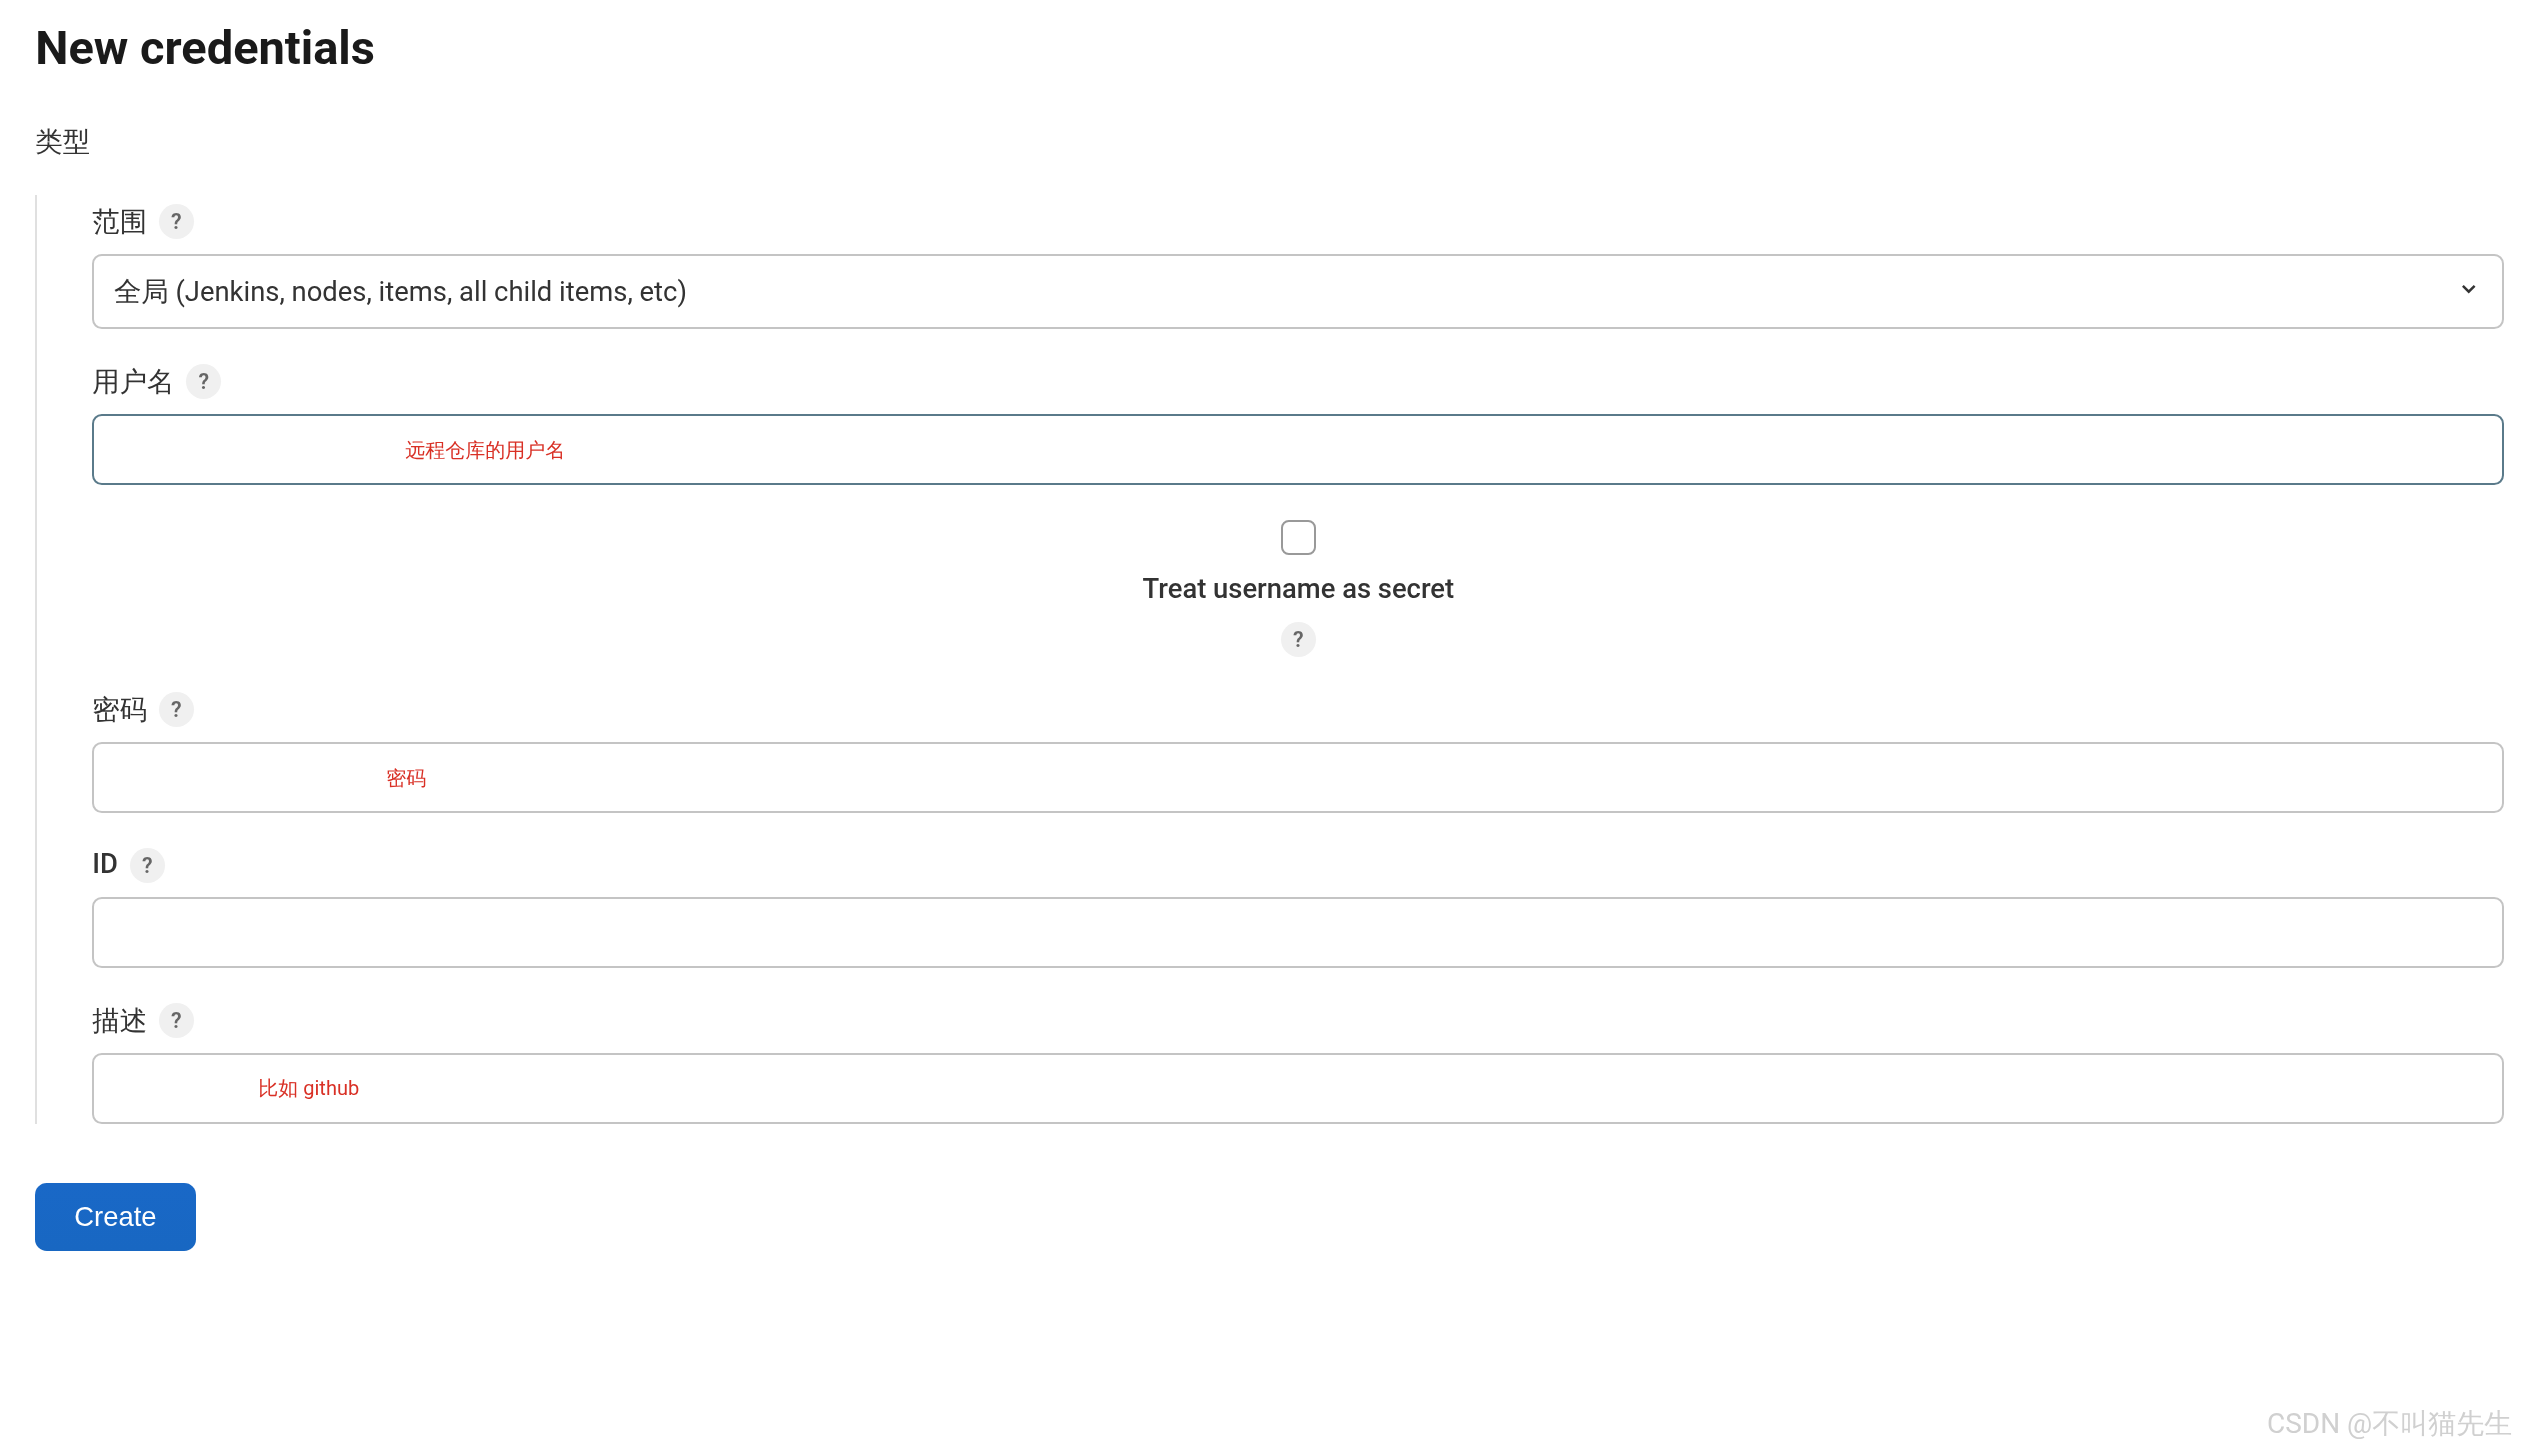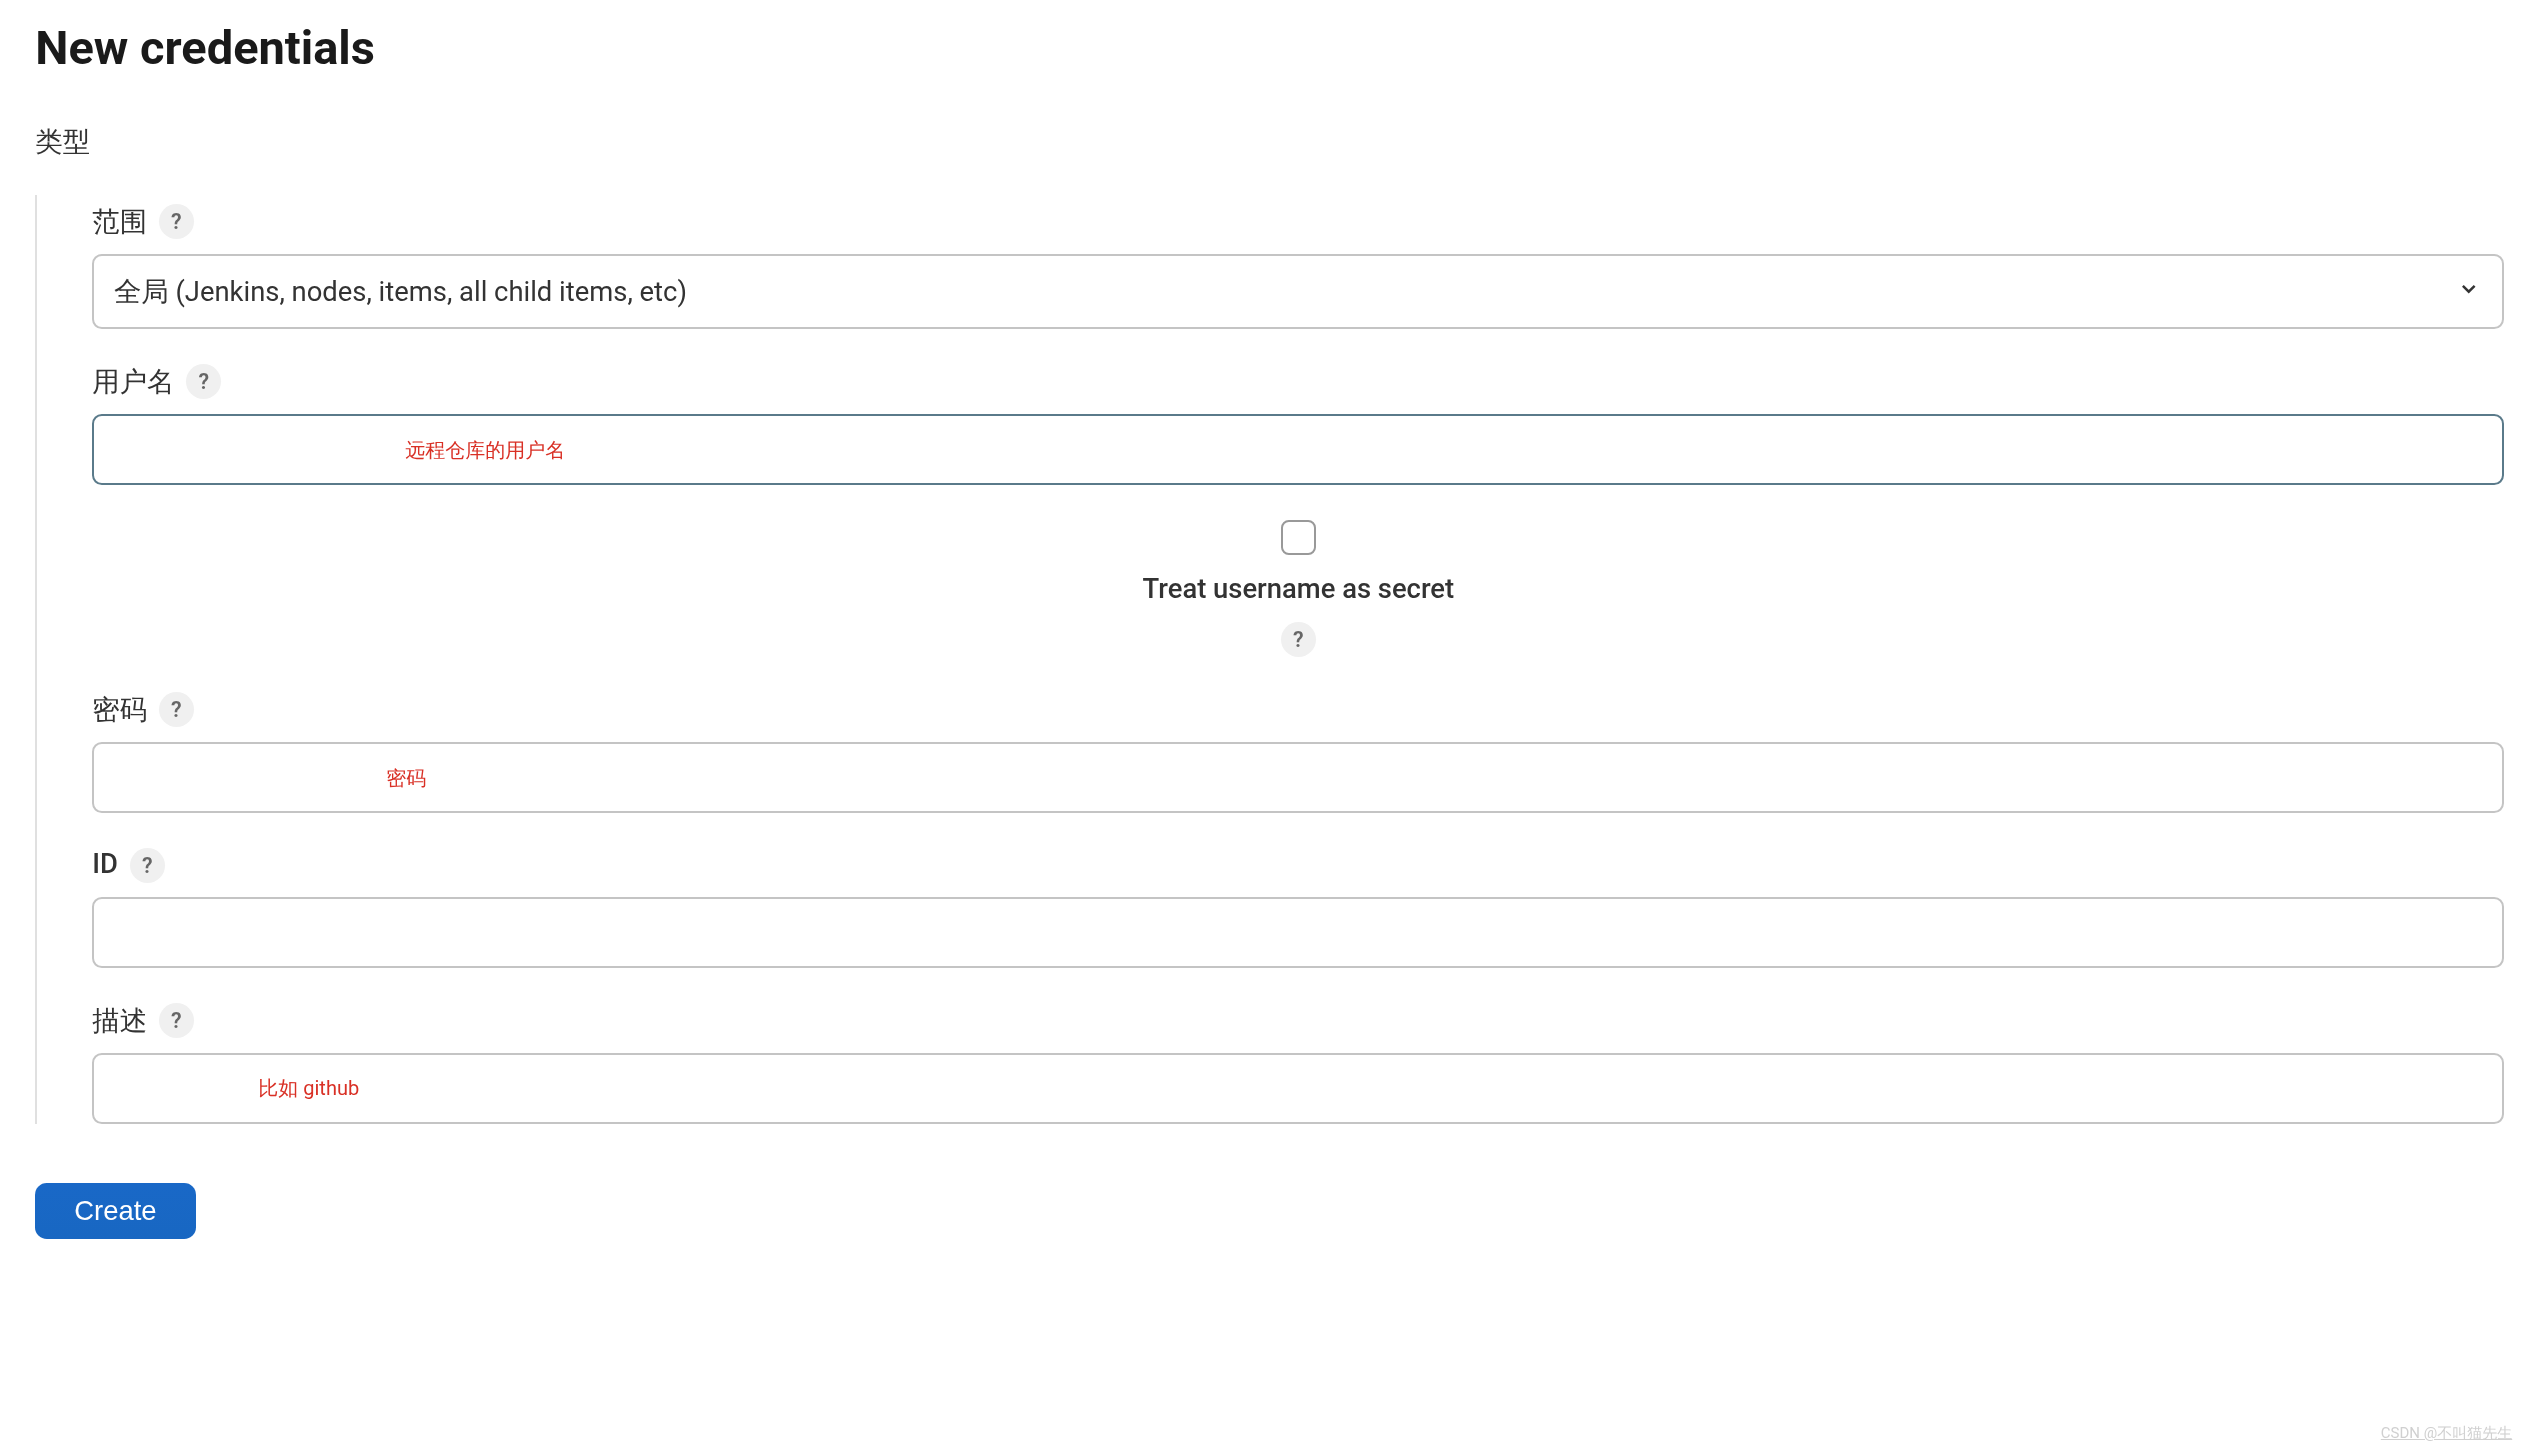--- a/index.html
+++ b/index.html
@@ -159,21 +159,21 @@
       left: 166px;
       top: 50%;
       transform: translateY(-50%);
     }
     
     .create-button {
       background: #0b6aa2;
       background: linear-gradient(to bottom, #1968c7, #1867c2);
       color: #ffffff;
       border: none;
-      padding: 12px 39px;
+      padding: 18px 39px;
       font-size: 27.4px;
       font-weight: 500;
       border-radius: 11.8px;
       cursor: pointer;
       margin-top: 59px;
       margin-left: 0px;
     }
     
     .button-container {
       padding-left: 15.7px;
@@ -182,22 +182,21 @@
     .outer-field {
       padding-left: 15.7px;
       padding-right: 15.7px;
     }
     
     .watermark {
       position: fixed;
       bottom: 9.8px;
       right: 11.8px;
       color: #d0d0d0;
-      font-size: 15px;
-      text-decoration: underline;
+      font-size: 28px;
     }
   </style>
 </head>
 <body>
 
 <h1 class="page-title">New credentials</h1>
 
 <div class="outer-field field-group">
   <div class="field-label-row">
     <span class="field-label">类型</span>

